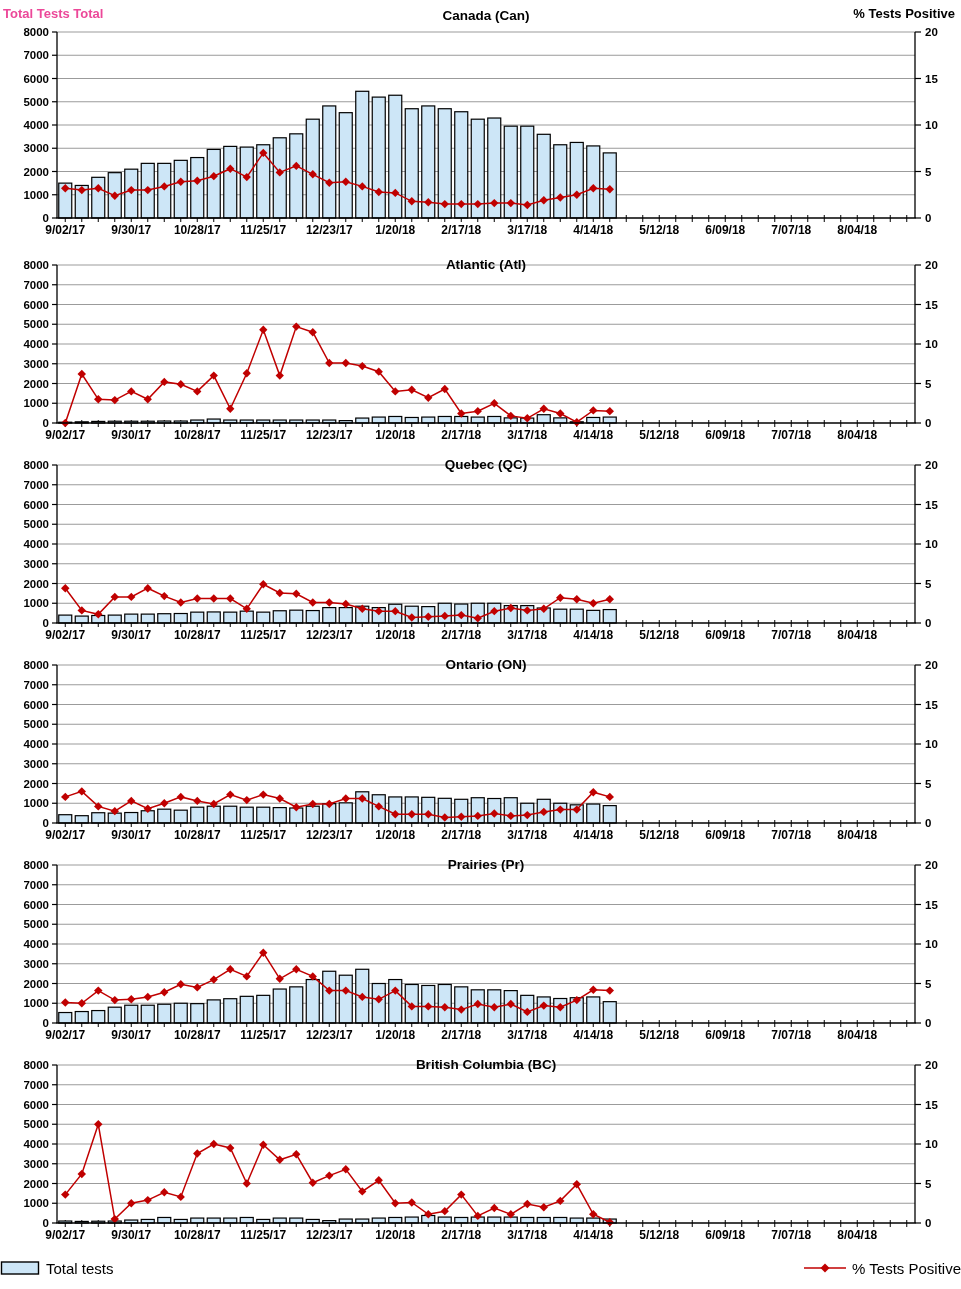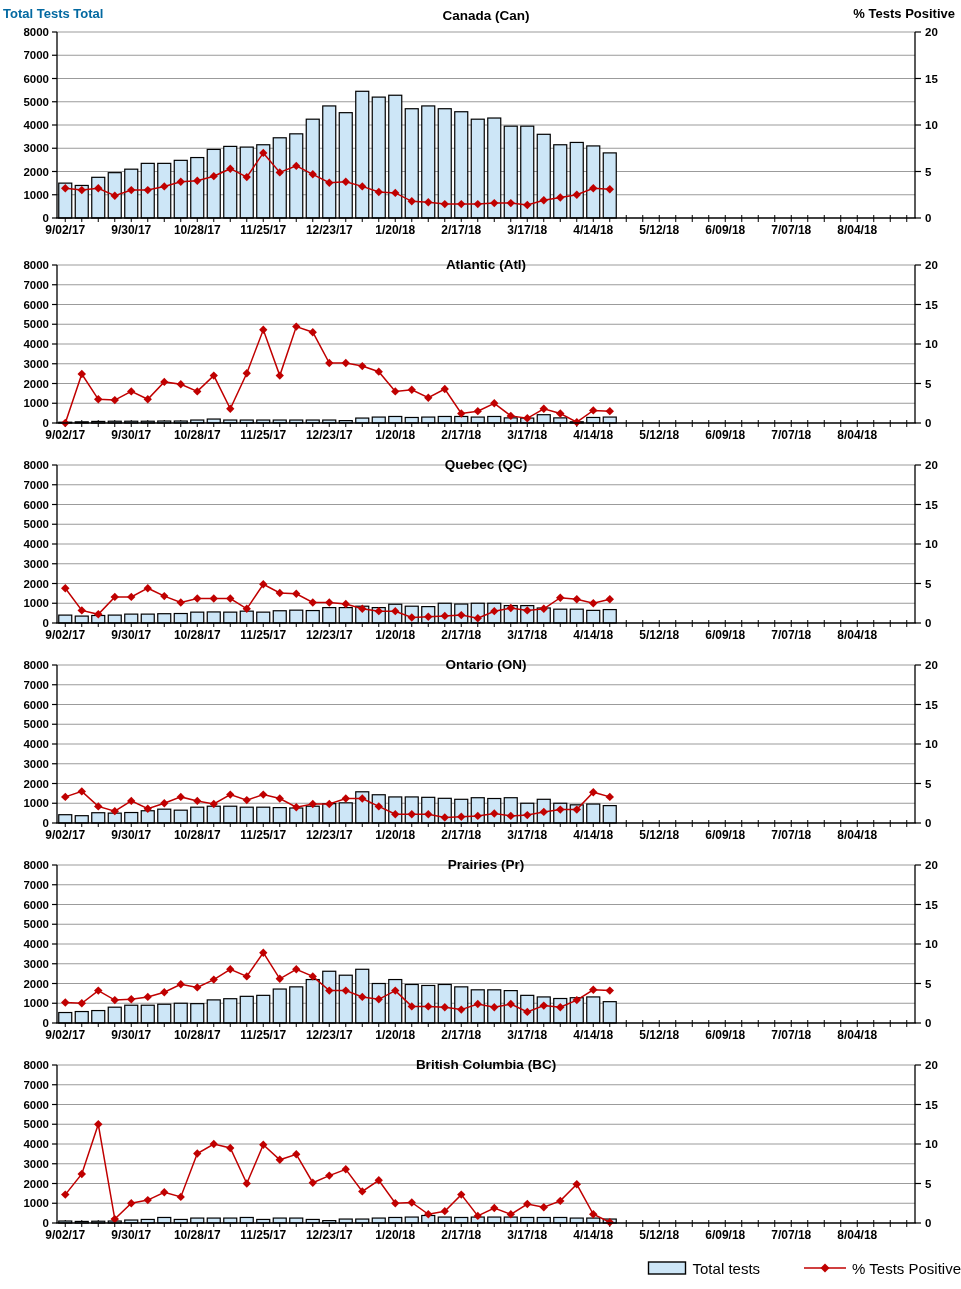--- a/index.html
+++ b/index.html
@@ -1,24 +1,24 @@
 <!DOCTYPE html>
 <html><head>
 <meta charset="utf-8">
 <style>
   html,body{margin:0;padding:0;background:#fff;}
   body{width:961px;font-family:"Liberation Sans",sans-serif;position:relative;}
   #charts svg{display:block;}
   .fig-header{position:absolute;top:6px;left:0;width:961px;height:20px;pointer-events:none;}
-  .fig-header .left-title{position:absolute;left:3px;top:0;font:bold 13px "Liberation Sans",sans-serif;color:#0369a1;}
+  .fig-header .left-title{position:absolute;left:3px;top:0;font:bold 13px "Liberation Sans",sans-serif;color:#ec4899;}
   .fig-header .right-title{position:absolute;right:6px;top:0;font:bold 13px "Liberation Sans",sans-serif;color:#000;}
   .ytick{font:bold 11.5px "Liberation Sans",sans-serif;fill:#000;}
   .xtick{font:bold 12px "Liberation Sans",sans-serif;fill:#000;}
   .ctitle{font:bold 13.5px "Liberation Sans",sans-serif;fill:#000;}
-  .legend{height:42px;display:flex;align-items:center;justify-content:flex-end;gap:42px;}
+  .legend{height:42px;display:flex;align-items:center;justify-content:space-between;gap:42px;}
   .legend-item{display:flex;align-items:center;gap:4px;font:15px "Liberation Sans",sans-serif;color:#000;}
 </style>
 </head>
 <body>
 
 <div class="fig-header">
   <span class="left-title">Total Tests Total</span>
   <span class="right-title">% Tests Positive</span>
 </div>
 

